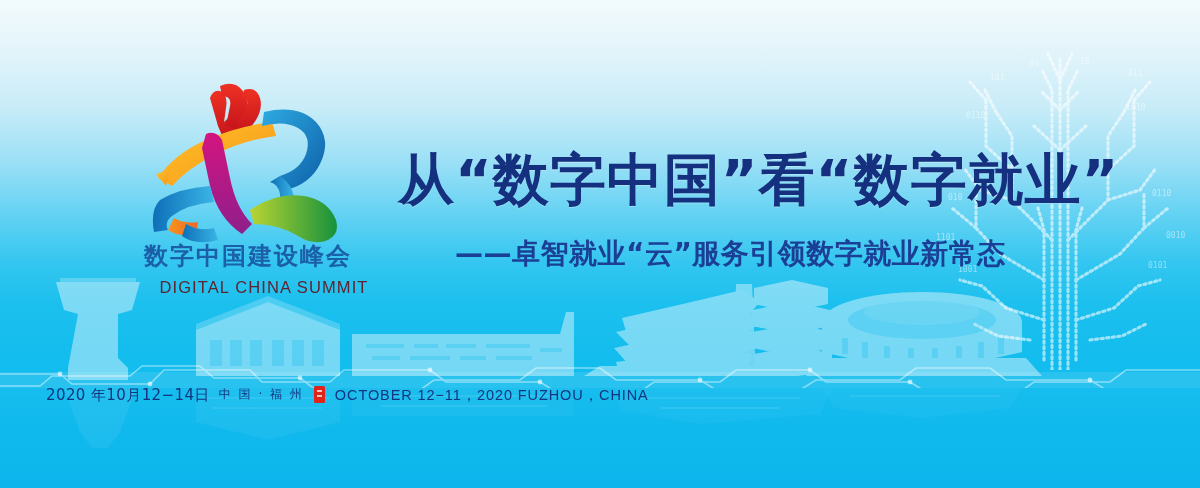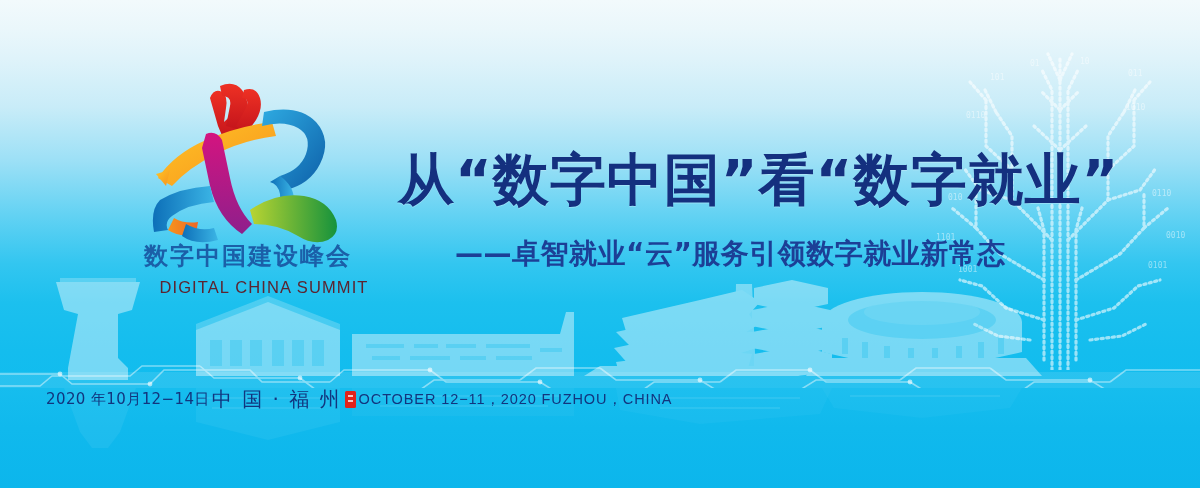--- a/index.html
+++ b/index.html
@@ -122,33 +122,33 @@
     letter-spacing:.5px;
     color:#1c3f96;
     white-space:nowrap;
   }
 
   
   .datebar {
     position:absolute;
     left:46px; top:386px;
     display:flex;
-    align-items:center;
+    gap:7px;
     white-space:nowrap;
   }
   .date-cn {
     font-family:"DejaVu Sans", sans-serif;
     font-size:15px;
     font-weight:400;
     color:#12357e;
     letter-spacing:.4px;
   }
   .date-loc {
     font-family:"DejaVu Sans", sans-serif;
-    font-size:20px;
+    font-size:12px;
     color:#12357e;
     letter-spacing:2px;
     margin-left:2px;
   }
   .seal {
     display:inline-block;
     width:11px; height:17px;
     background:#e2231a;
     border-radius:1.5px;
     position:relative;

